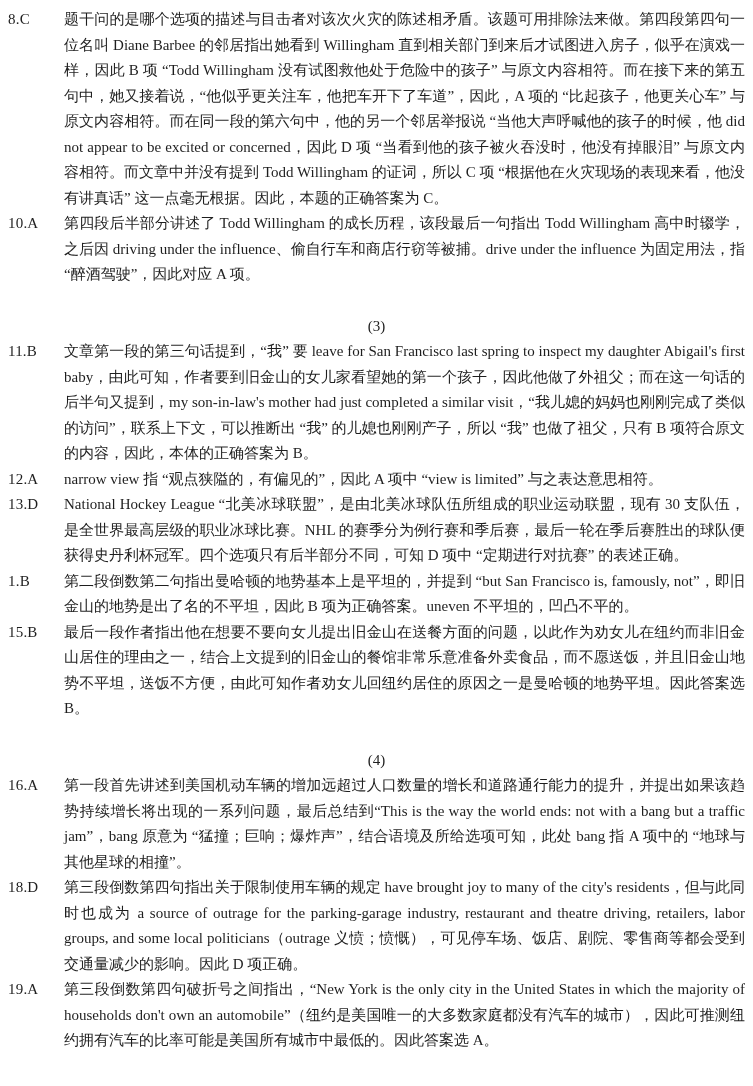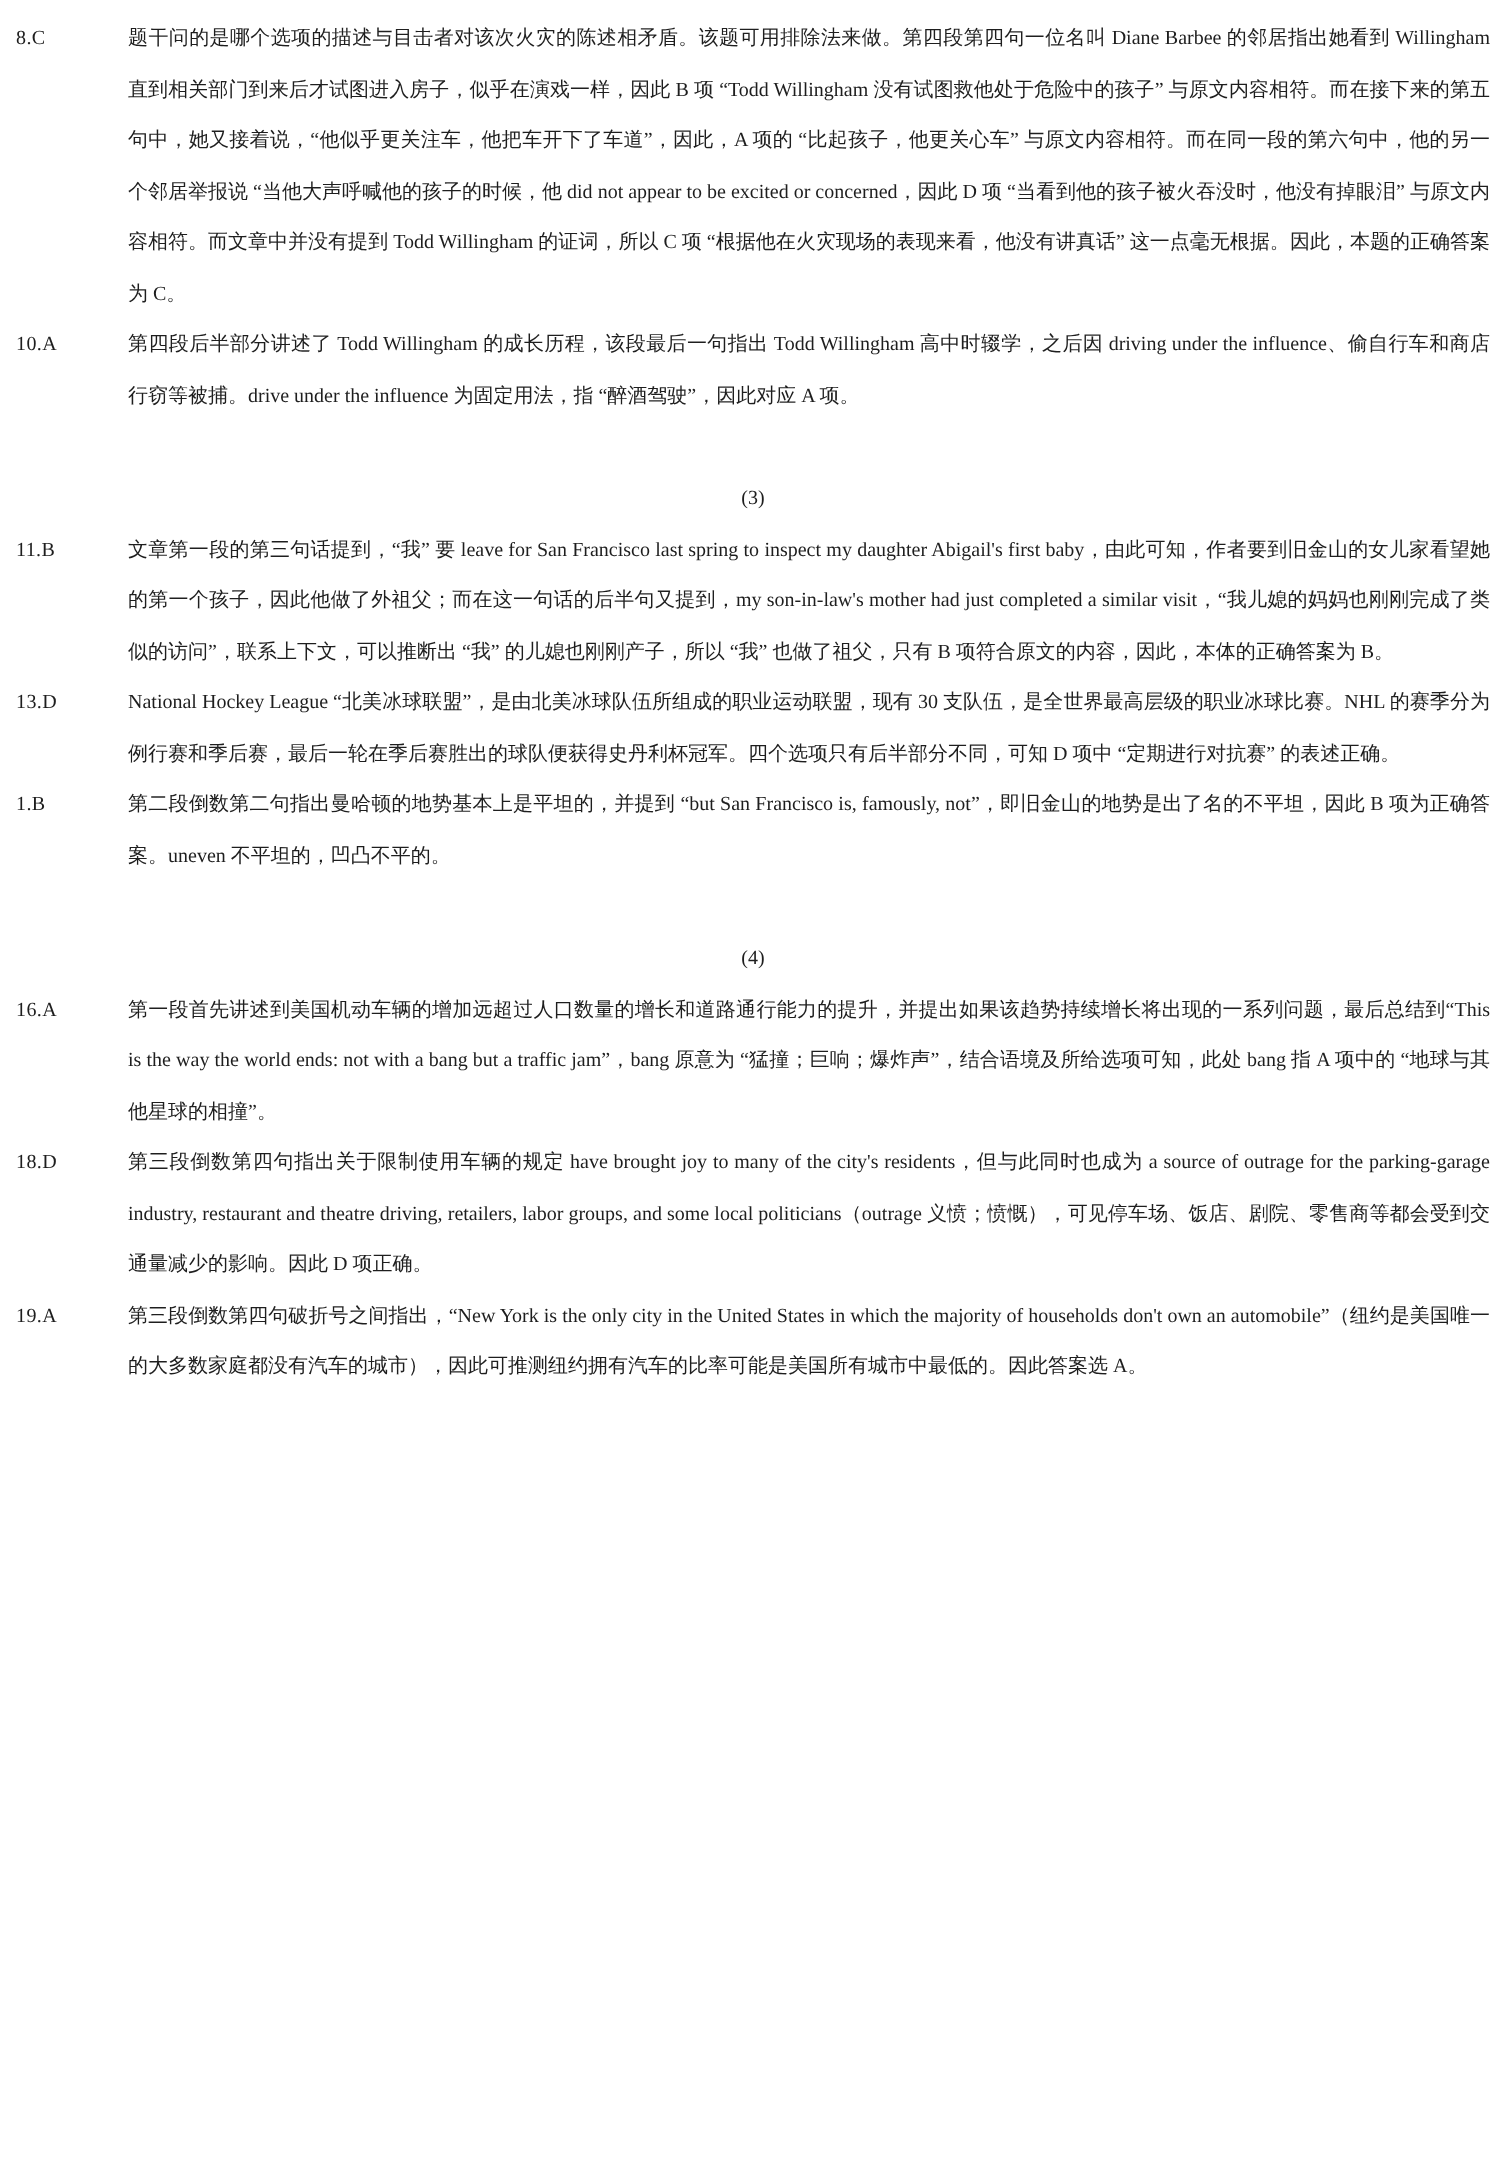--- a/index.html
+++ b/index.html
@@ -5,21 +5,21 @@
   html, body { margin: 0; padding: 0; background: #ffffff; }
   .page {
     position: relative;
     width: 753px;
     height: 1086px;
     box-sizing: border-box;
     background: #ffffff;
     padding: 7px 8px 0 8px;
     overflow: hidden;
     font-family: "Liberation Serif", "DejaVu Serif", serif;
-    font-size: 10px;
+    font-size: 15px;
     line-height: 25.5px;
     color: #1e1e1e;
   }
   .item { display: flex; align-items: flex-start; }
   .item .num {
     flex: 0 0 34px;
     white-space: nowrap;
     letter-spacing: 0.2px;
   }
   .item .txt {
@@ -49,31 +49,39 @@
     <div class="txt">第四段后半部分讲述了 Todd Willingham 的成长历程，该段最后一句指出 Todd Willingham 高中时辍学，之后因 driving under the influence、偷自行车和商店行窃等被捕。drive under the influence 为固定用法，指 “醉酒驾驶”，因此对应 A 项。</div>
   </div>
 
   <div class="section-heading">(3)</div>
 
   <div class="item">
     <span class="num">11.B</span>
     <div class="txt">文章第一段的第三句话提到，“我” 要 leave for San Francisco last spring to inspect my daughter Abigail's first baby，由此可知，作者要到旧金山的女儿家看望她的第一个孩子，因此他做了外祖父；而在这一句话的后半句又提到，my son-in-law's mother had just completed a similar visit，“我儿媳的妈妈也刚刚完成了类似的访问”，联系上下文，可以推断出 “我” 的儿媳也刚刚产子，所以 “我” 也做了祖父，只有 B 项符合原文的内容，因此，本体的正确答案为 B。</div>
   </div>
 
+  <div class="item">
+    <span class="num">12.A</span>
+    <div class="txt">narrow view 指 “观点狭隘的，有偏见的”，因此 A 项中 “view is limited” 与之表达意思相符。</div>
+  </div>
 
   <div class="item">
     <span class="num">13.D</span>
     <div class="txt">National Hockey League “北美冰球联盟”，是由北美冰球队伍所组成的职业运动联盟，现有 30 支队伍，是全世界最高层级的职业冰球比赛。NHL 的赛季分为例行赛和季后赛，最后一轮在季后赛胜出的球队便获得史丹利杯冠军。四个选项只有后半部分不同，可知 D 项中 “定期进行对抗赛” 的表述正确。</div>
   </div>
 
   <div class="item">
     <span class="num">1.B</span>
     <div class="txt">第二段倒数第二句指出曼哈顿的地势基本上是平坦的，并提到 “but San Francisco is, famously, not”，即旧金山的地势是出了名的不平坦，因此 B 项为正确答案。uneven 不平坦的，凹凸不平的。</div>
   </div>
 
+  <div class="item">
+    <span class="num">15.B</span>
+    <div class="txt">最后一段作者指出他在想要不要向女儿提出旧金山在送餐方面的问题，以此作为劝女儿在纽约而非旧金山居住的理由之一，结合上文提到的旧金山的餐馆非常乐意准备外卖食品，而不愿送饭，并且旧金山地势不平坦，送饭不方便，由此可知作者劝女儿回纽约居住的原因之一是曼哈顿的地势平坦。因此答案选 B。</div>
+  </div>
 
   <div class="section-heading">(4)</div>
 
   <div class="item">
     <span class="num">16.A</span>
     <div class="txt">第一段首先讲述到美国机动车辆的增加远超过人口数量的增长和道路通行能力的提升，并提出如果该趋势持续增长将出现的一系列问题，最后总结到“This is the way the world ends: not with a bang but a traffic jam”，bang 原意为 “猛撞；巨响；爆炸声”，结合语境及所给选项可知，此处 bang 指 A 项中的 “地球与其他星球的相撞”。</div>
   </div>
 
 
   <div class="item">

